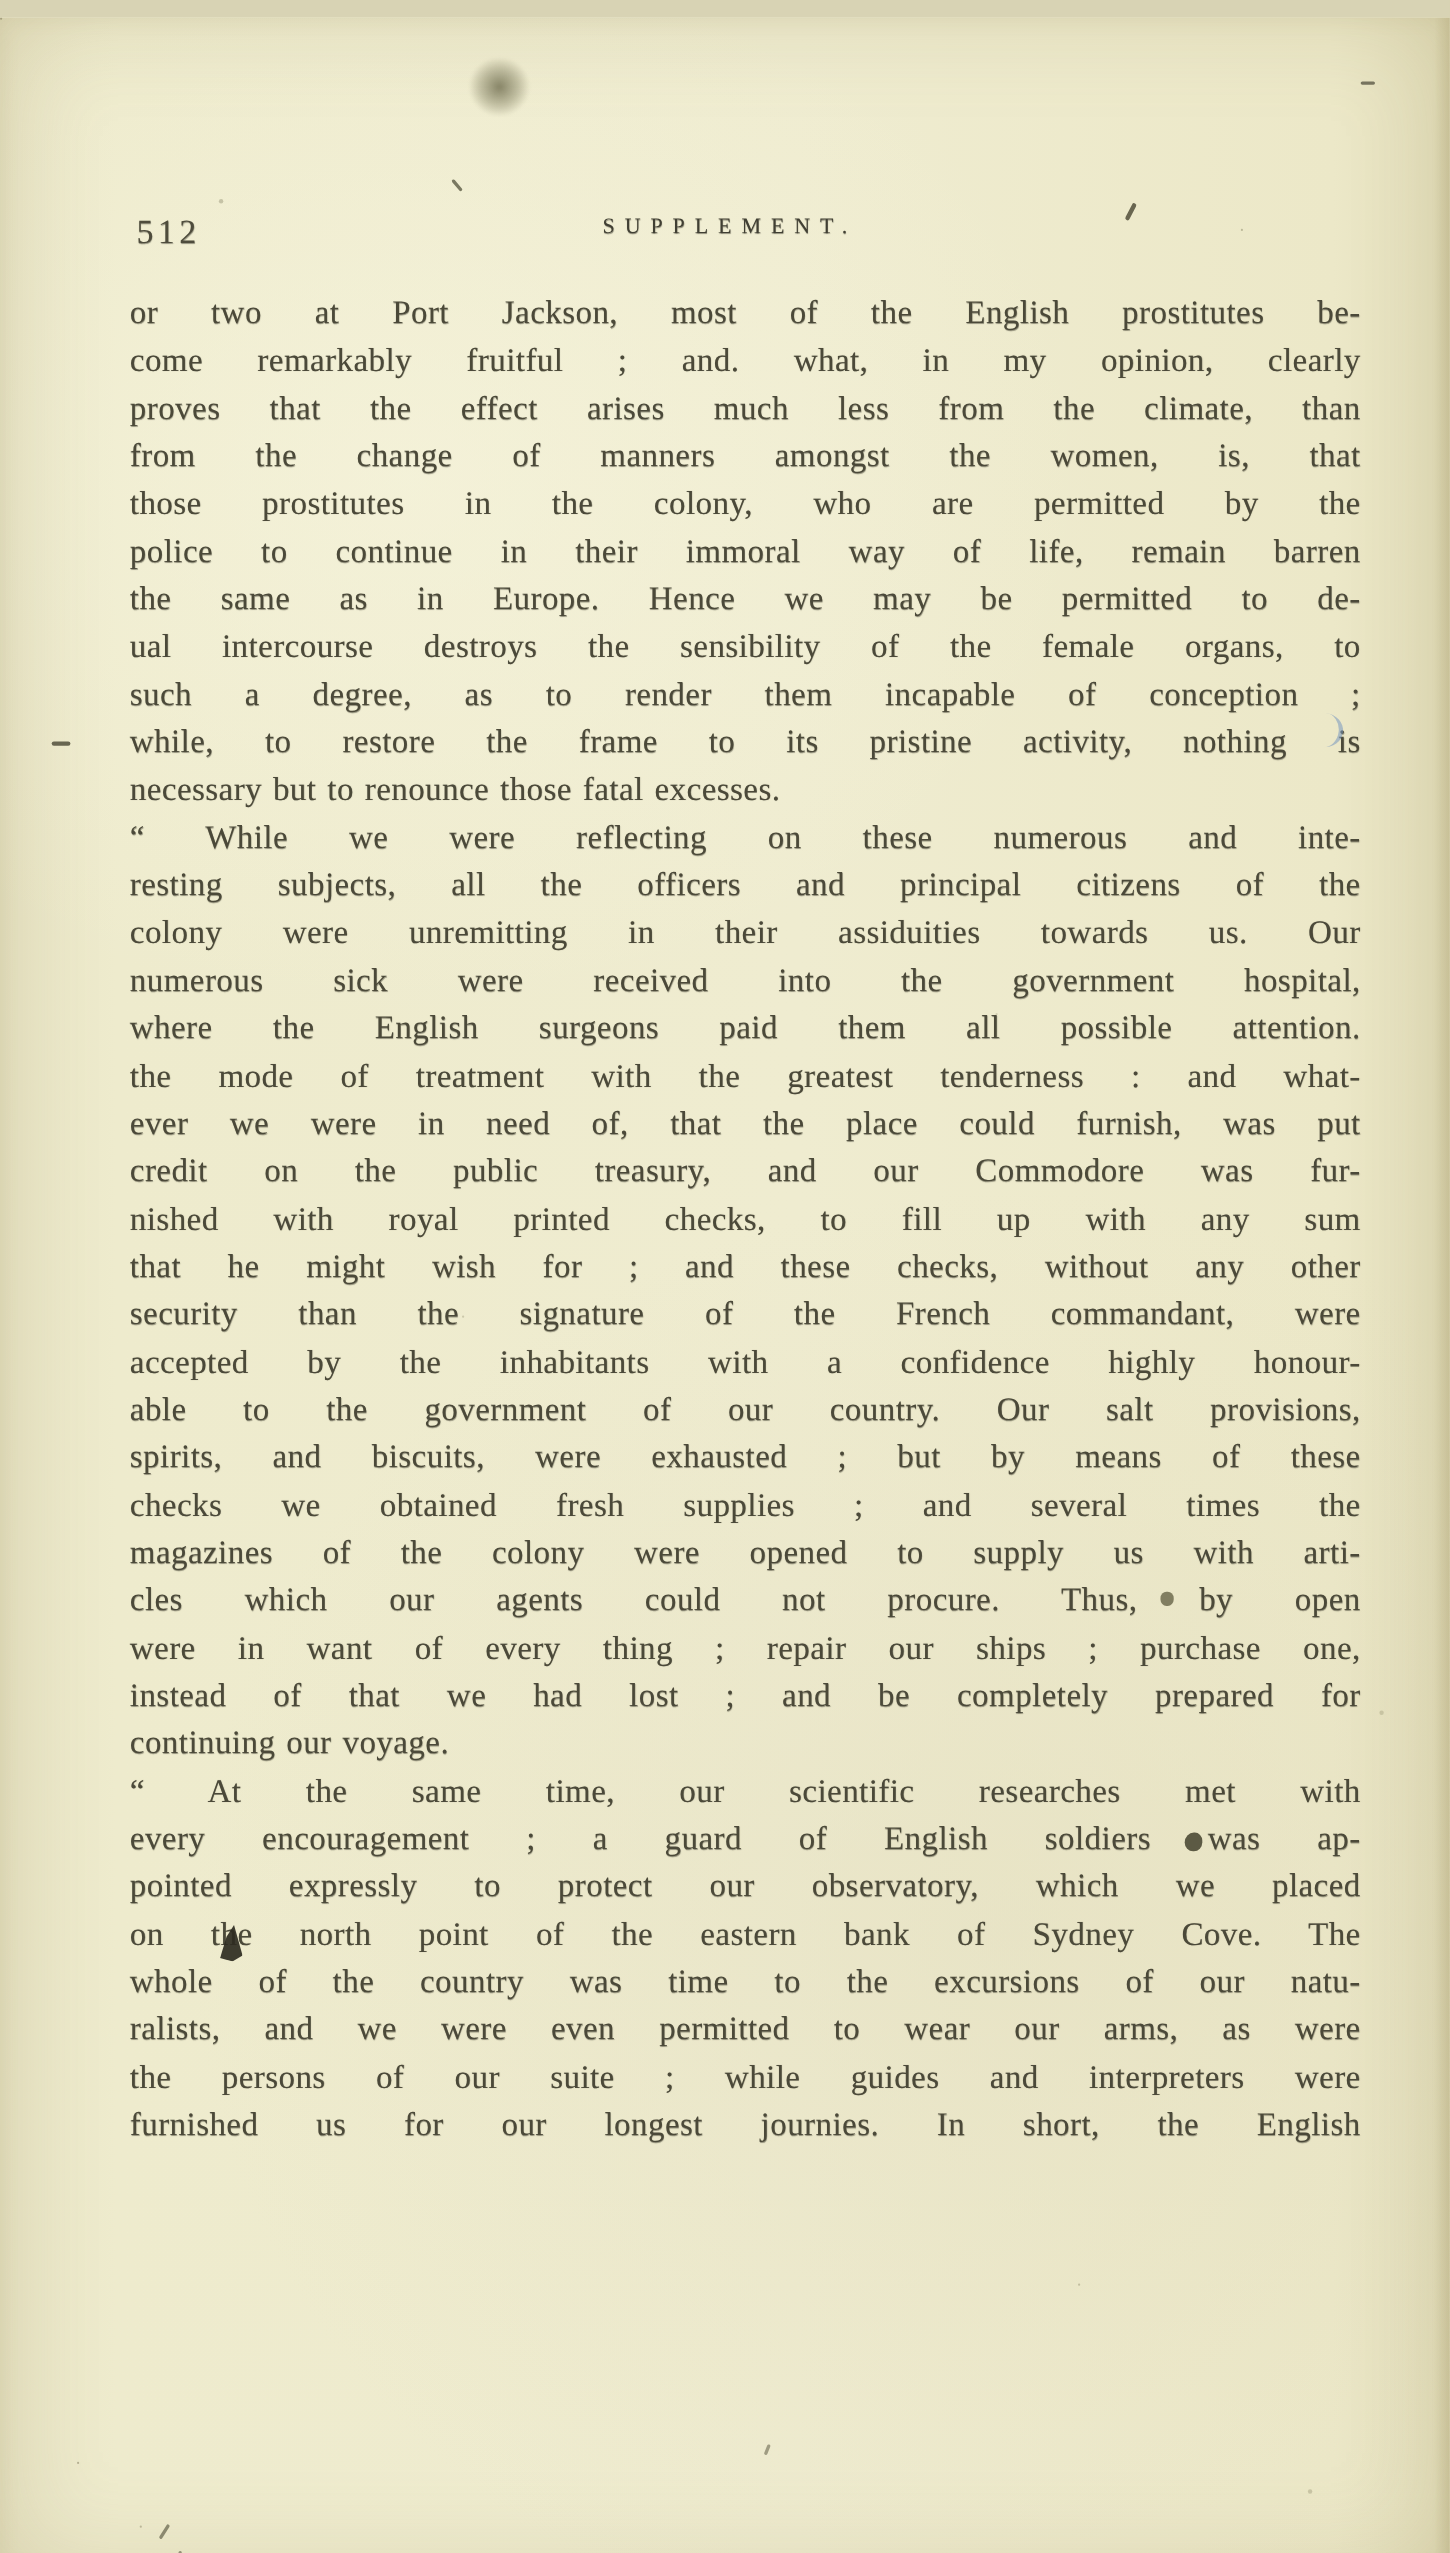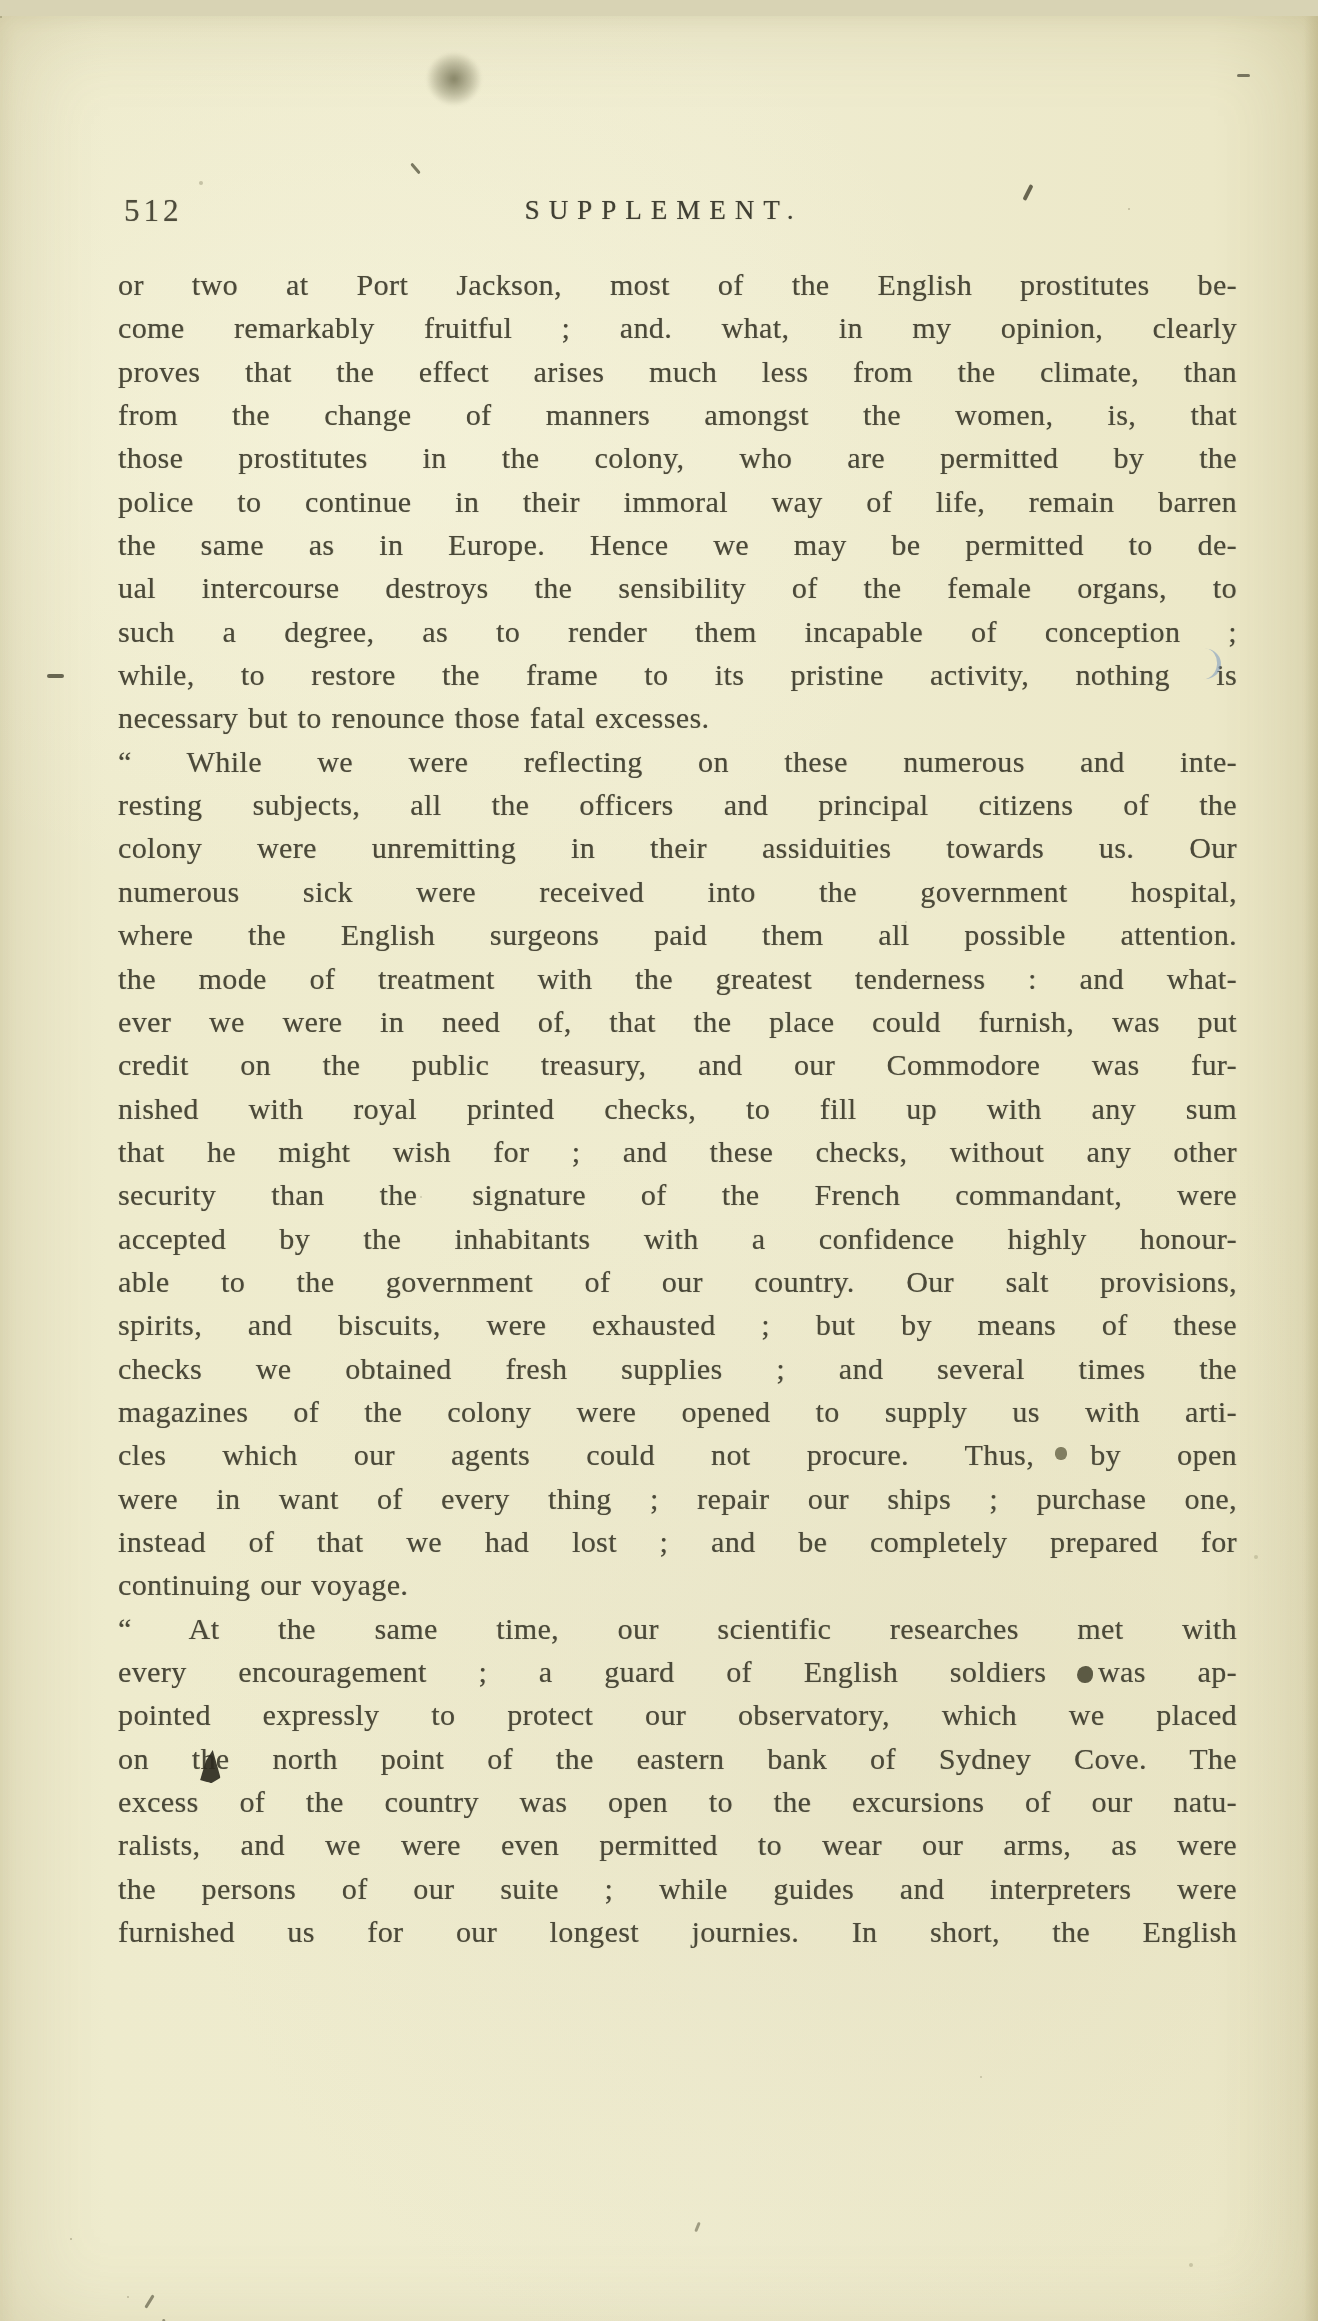--- a/index.html
+++ b/index.html
@@ -25,21 +25,21 @@
 
   .header{position:absolute;top:176px;left:118px;width:1119px;height:40px;color:#45443a;}
   .pagenum{
     position:absolute;left:6px;top:1px;
     font-size:31px;letter-spacing:4px;color:#4e4c3c;
     text-shadow:.3px .4px .8px rgba(60,58,45,.5);
   }
   .running{
     position:absolute;left:0;right:0;top:3px;text-align:center;
     transform:translateX(-14px);
-    font-size:27px;letter-spacing:9px;color:#403f33;
+    font-size:20px;letter-spacing:9px;color:#403f33;
     text-shadow:.3px .4px .8px rgba(55,53,40,.55);
   }
 
   .body-text{
     position:absolute;left:118px;top:247px;width:1119px;
     font-size:30px;line-height:43.35px;
     color:#4b4939;letter-spacing:.4px;word-spacing:2px;
     text-shadow:.3px .4px .7px rgba(62,60,46,.5);
   }
   .paragraph{margin:0;}
@@ -141,21 +141,21 @@
         <div class="line">cles which our agents could not procure. Thus, by open</div>
         <div class="line">were in want of every thing ; repair our ships ; purchase one,</div>
         <div class="line">instead of that we had lost ; and be completely prepared for</div>
         <div class="line short">continuing our voyage.</div>
       </div>
       <div class="paragraph">
         <div class="line">“ At the same time, our scientific researches met with</div>
         <div class="line">every encouragement ; a guard of English soldiers was ap-</div>
         <div class="line">pointed expressly to protect our observatory, which we placed</div>
         <div class="line">on the north point of the eastern bank of Sydney Cove. The</div>
-        <div class="line">excess of the country was open to the excursions of our natu-</div>
+        <div class="line">whole of the country was time to the excursions of our natu-</div>
         <div class="line">ralists, and we were even permitted to wear our arms, as were</div>
         <div class="line">the persons of our suite ; while guides and interpreters were</div>
         <div class="line">furnished us for our longest journies. In short, the English</div>
       </div>
     </div>
 
   <div class="blem smudge-top"></div>
   <div class="blem mark-slash-tr"></div>
   <div class="blem mark-grave-hdr"></div>
   <div class="blem mark-dash-tr"></div>

